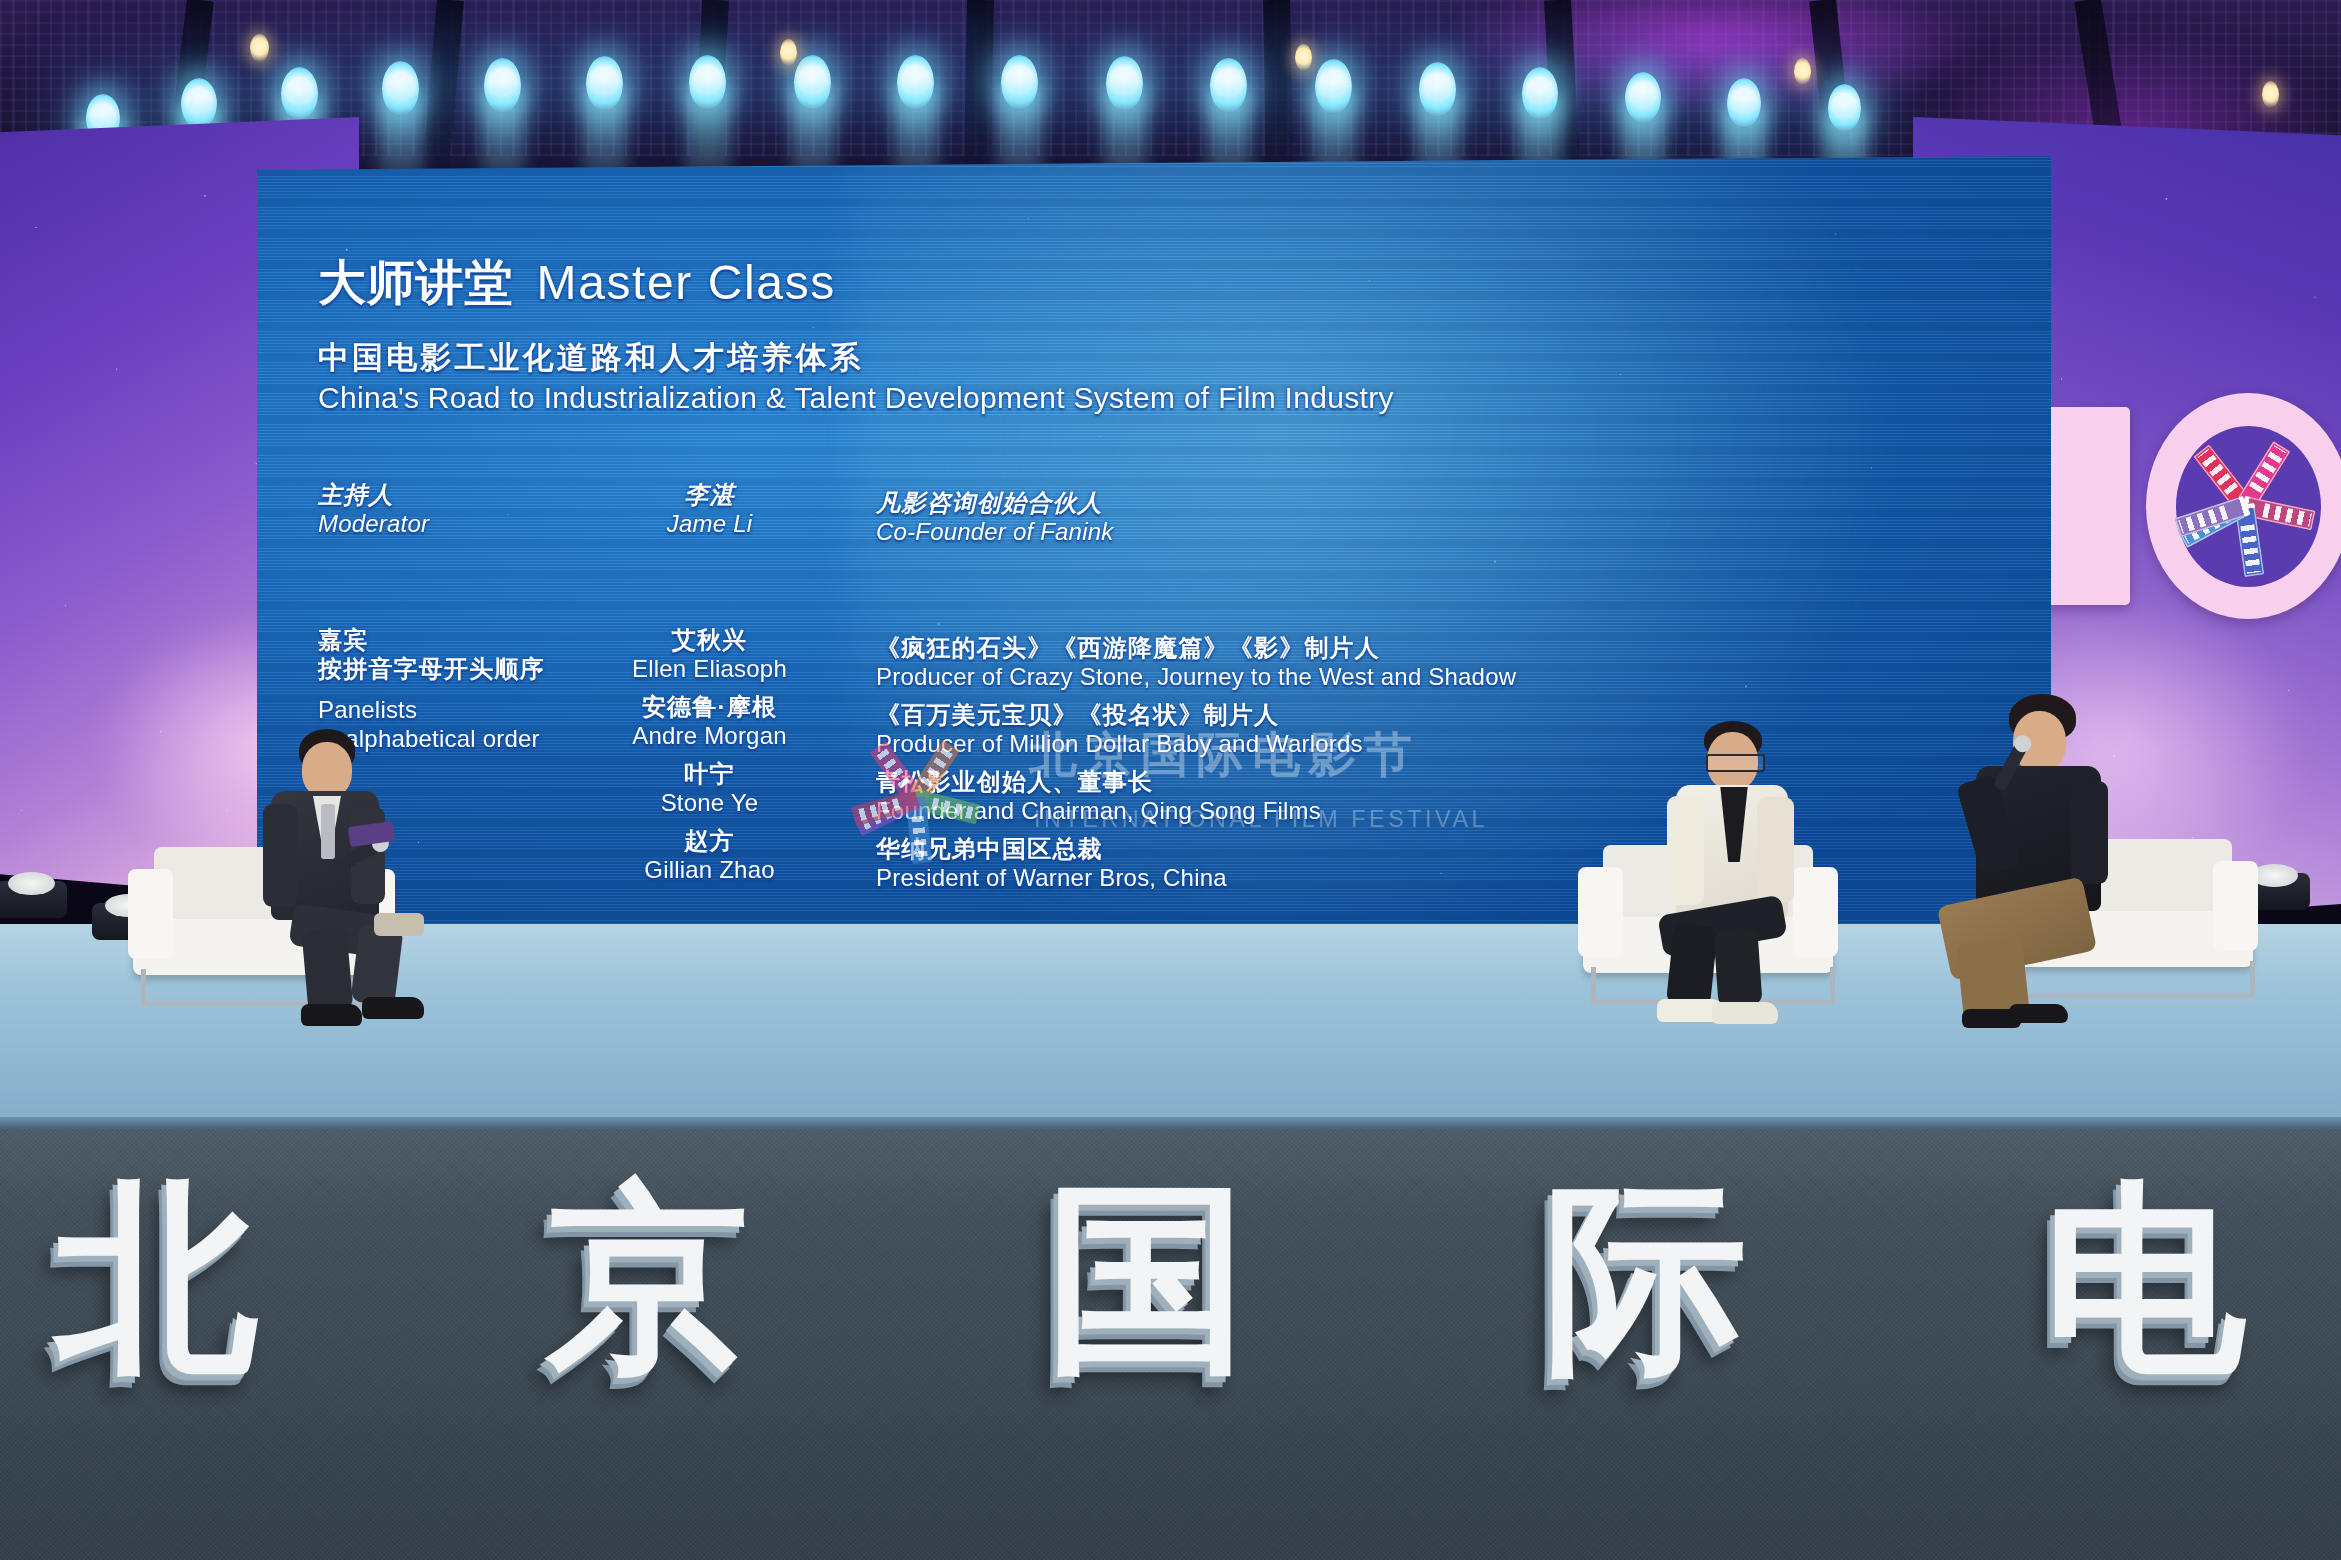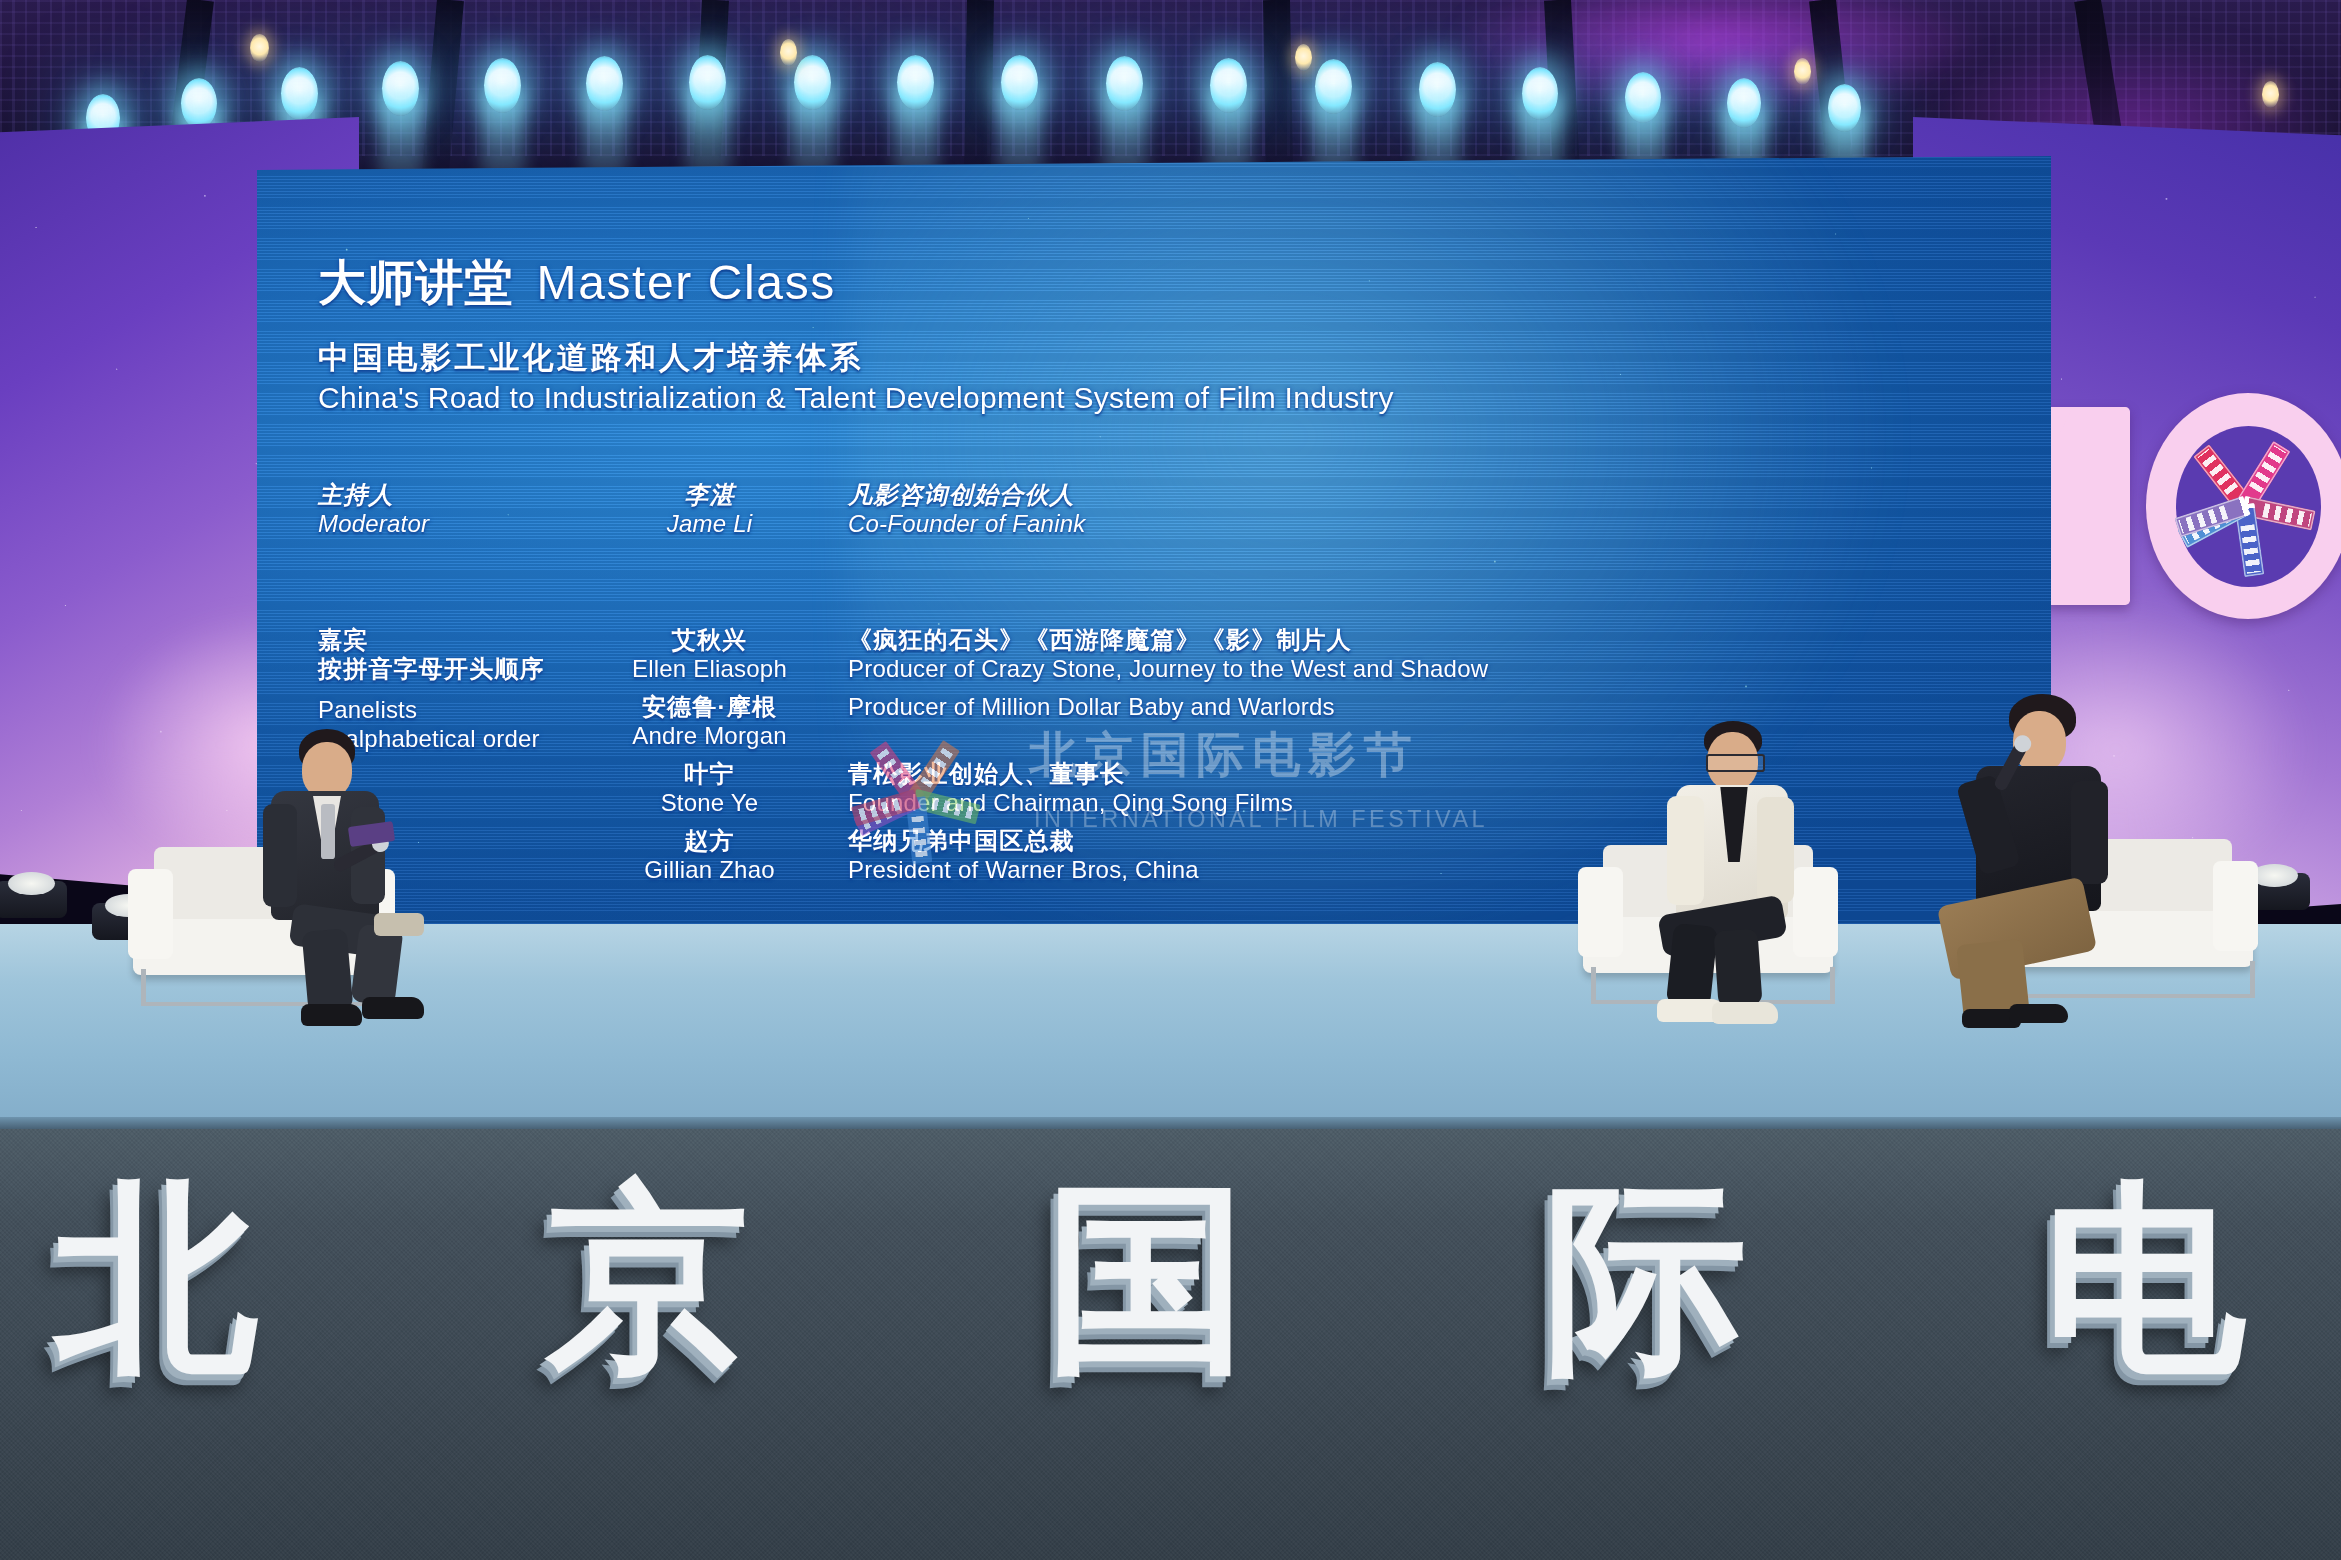--- a/index.html
+++ b/index.html
@@ -183,21 +183,21 @@
   }
   .sub-en{
     position:absolute;left:61px;top:225px;
     font-size:30px;font-weight:400;letter-spacing:0.3px;white-space:nowrap;
   }
 
   .roster{position:absolute;left:61px;top:324px;width:1669px;}
   .rrow{position:relative;}
   .col-role{position:absolute;left:0;width:257px;}
   .col-name{position:absolute;left:257px;width:269px;text-align:center;}
-  .col-desc{position:absolute;left:530px;width:1131px;}
+  .col-desc{position:absolute;left:558px;width:1131px;margin-top:8px;}
   .l-cn{display:block;font-size:24px;font-weight:700;letter-spacing:1.2px;line-height:1.22;white-space:nowrap;}
   .l-en{display:block;font-size:24px;font-weight:400;letter-spacing:0.2px;line-height:1.24;white-space:nowrap;}
 
   
   .watermark{
     position:absolute;left:850px;top:725px;width:733px;height:133px;
     pointer-events:none;
   }
   .wm-cn{
     position:absolute;left:179px;top:-1.6px;font-size:48px;font-weight:700;
@@ -465,20 +465,21 @@
           <div class="col-desc txt" style="top:0;">
             <span class="l-cn">《疯狂的石头》《西游降魔篇》《影》制片人</span>
             <span class="l-en">Producer of Crazy Stone, Journey to the West and Shadow</span>
           </div>
 
           <div class="col-name txt" style="top:67px;">
             <span class="l-cn">安德鲁·摩根</span>
             <span class="l-en">Andre Morgan</span>
           </div>
           <div class="col-desc txt" style="top:67px;">
+            <span class="l-cn">《百万美元宝贝》《投名状》制片人</span>
             <span class="l-en">Producer of Million Dollar Baby and Warlords</span>
           </div>
 
           <div class="col-name txt" style="top:134px;">
             <span class="l-cn">叶宁</span>
             <span class="l-en">Stone Ye</span>
           </div>
           <div class="col-desc txt" style="top:134px;">
             <span class="l-cn">青松影业创始人、董事长</span>
             <span class="l-en">Founder and Chairman, Qing Song Films</span>

